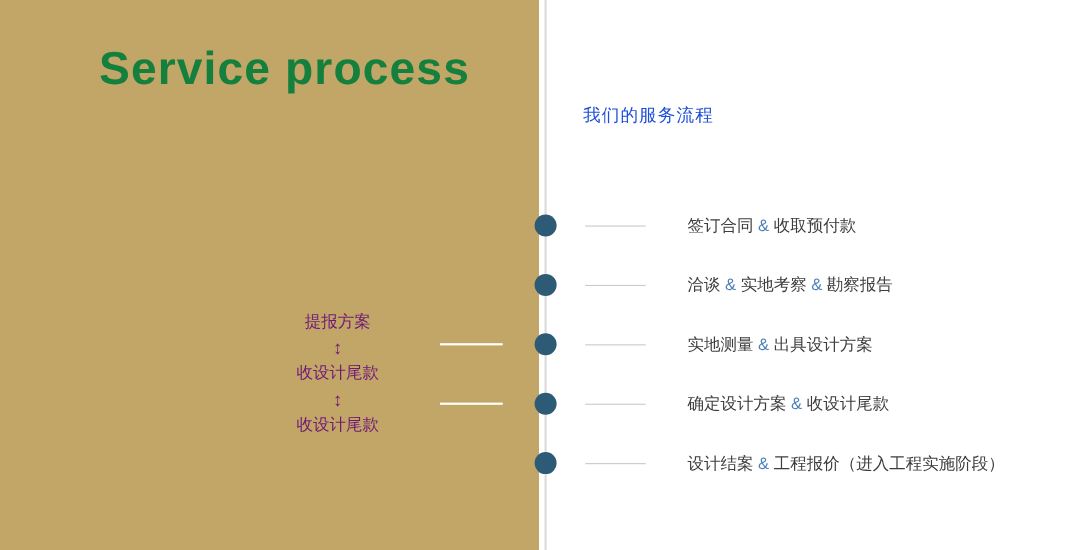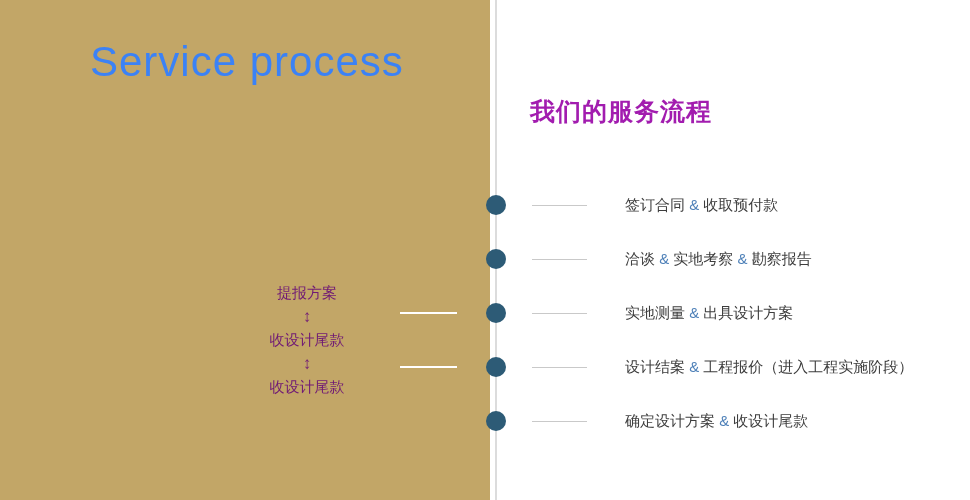--- a/index.html
+++ b/index.html
@@ -14,39 +14,39 @@
     width: 490px; height: 500px;
     background: #c2a667;
   }
   .divider {
     position: absolute; left: 495px; top: 0;
     width: 2px; height: 500px;
     background: #dcdcdc;
   }
   .title {
     position: absolute; left: 90px; top: 38px;
-    font-size: 42px; font-weight: 400;
-    color: #3b82f6; letter-spacing: 1px;
+    font-size: 42px; font-weight: 700;
+    color: #15803d; letter-spacing: 1px;
   }
   .plan-flow {
     position: absolute; left: 252px; top: 283px;
     width: 110px; text-align: center; color: #701a75;
   }
   .plan-label { font-size: 15px; line-height: 20px; }
   .plan-arrow { font-size: 17px; line-height: 27px; }
   .connector {
     position: absolute; width: 57px; height: 2px;
     background: #ffffff;
   }
   #connector-1 { left: 400px; top: 312px; }
   #connector-2 { left: 400px; top: 366px; }
   .heading {
     position: absolute; left: 530px; top: 95px;
-    font-size: 25px; font-weight: bold;
-    color: #a21caf; letter-spacing: 1px;
+    font-size: 16px; font-weight: normal;
+    color: #1d4ed8; letter-spacing: 1px;
   }
   .steps {
     position: absolute; left: 486px; top: 178px;
     width: 484px;
   }
   .step-row {
     position: relative; height: 54px;
     display: flex; align-items: center;
   }
   .step-dot {
@@ -99,20 +99,20 @@
       <span class="step-text">洽谈<span class="amp"> &amp; </span>实地考察<span class="amp"> &amp; </span>勘察报告</span>
     </div>
     <div class="step-row">
       <span class="step-dot"></span>
       <span class="step-tick"></span>
       <span class="step-text">实地测量<span class="amp"> &amp; </span>出具设计方案</span>
     </div>
     <div class="step-row">
       <span class="step-dot"></span>
       <span class="step-tick"></span>
-      <span class="step-text">设计结案<span class="amp"> &amp; </span>工程报价（进入工程实施阶段）</span>
+      <span class="step-text">确定设计方案<span class="amp"> &amp; </span>收设计尾款</span>
     </div>
     <div class="step-row">
       <span class="step-dot"></span>
       <span class="step-tick"></span>
-      <span class="step-text">确定设计方案<span class="amp"> &amp; </span>收设计尾款</span>
+      <span class="step-text">设计结案<span class="amp"> &amp; </span>工程报价（进入工程实施阶段）</span>
     </div>
   </div>
 
 </body></html>

